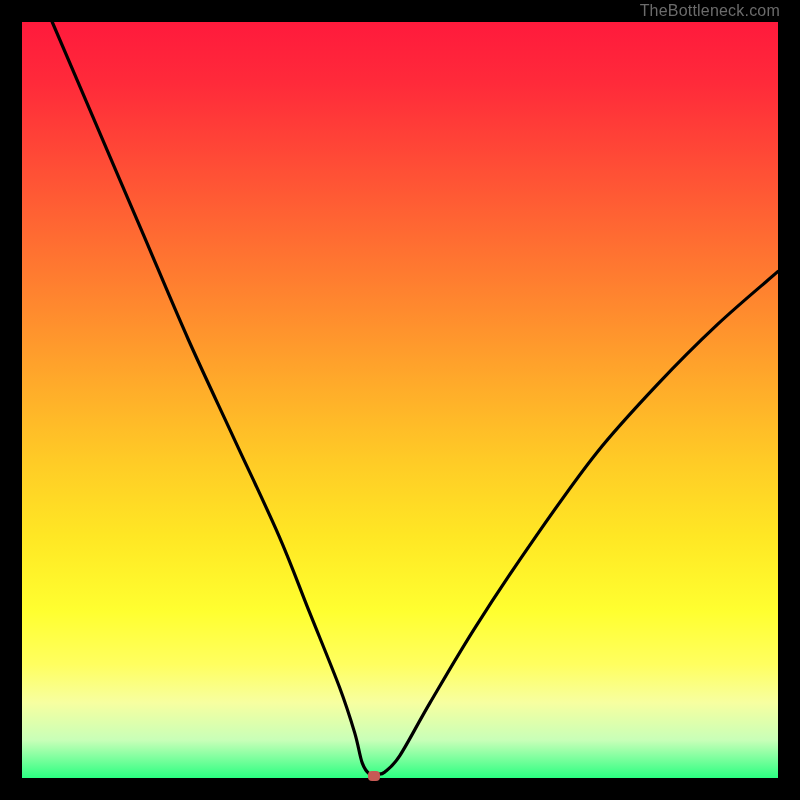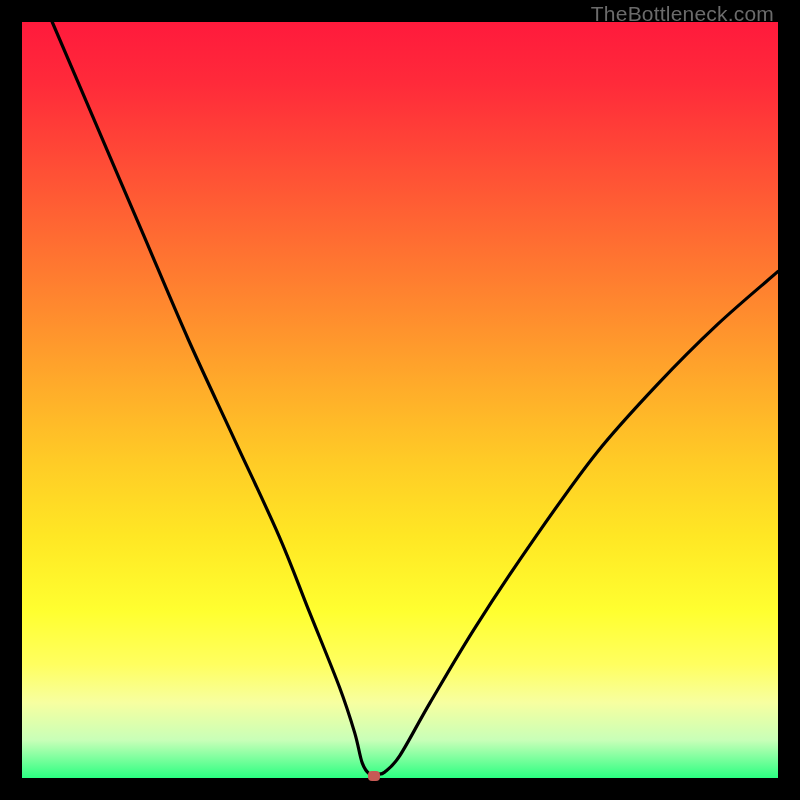--- a/index.html
+++ b/index.html
@@ -35,23 +35,23 @@
       #ffff30 78%,
       #ffff60 85%,
       #f7ffa0 90%,
       #c8ffb8 95%,
       #2bff81 100%
     );
   }
   .watermark {
     position: absolute;
     top: 2px;
-    right: 26px;
+    right: 20px;
     color: #6b6b6b;
-    font-size: 21px;
+    font-size: 16px;
     font-weight: 500;
     letter-spacing: 0.2px;
   }
   svg.curve {
     position: absolute;
     inset: 0;
     width: 756px;
     height: 756px;
   }
   .marker {

